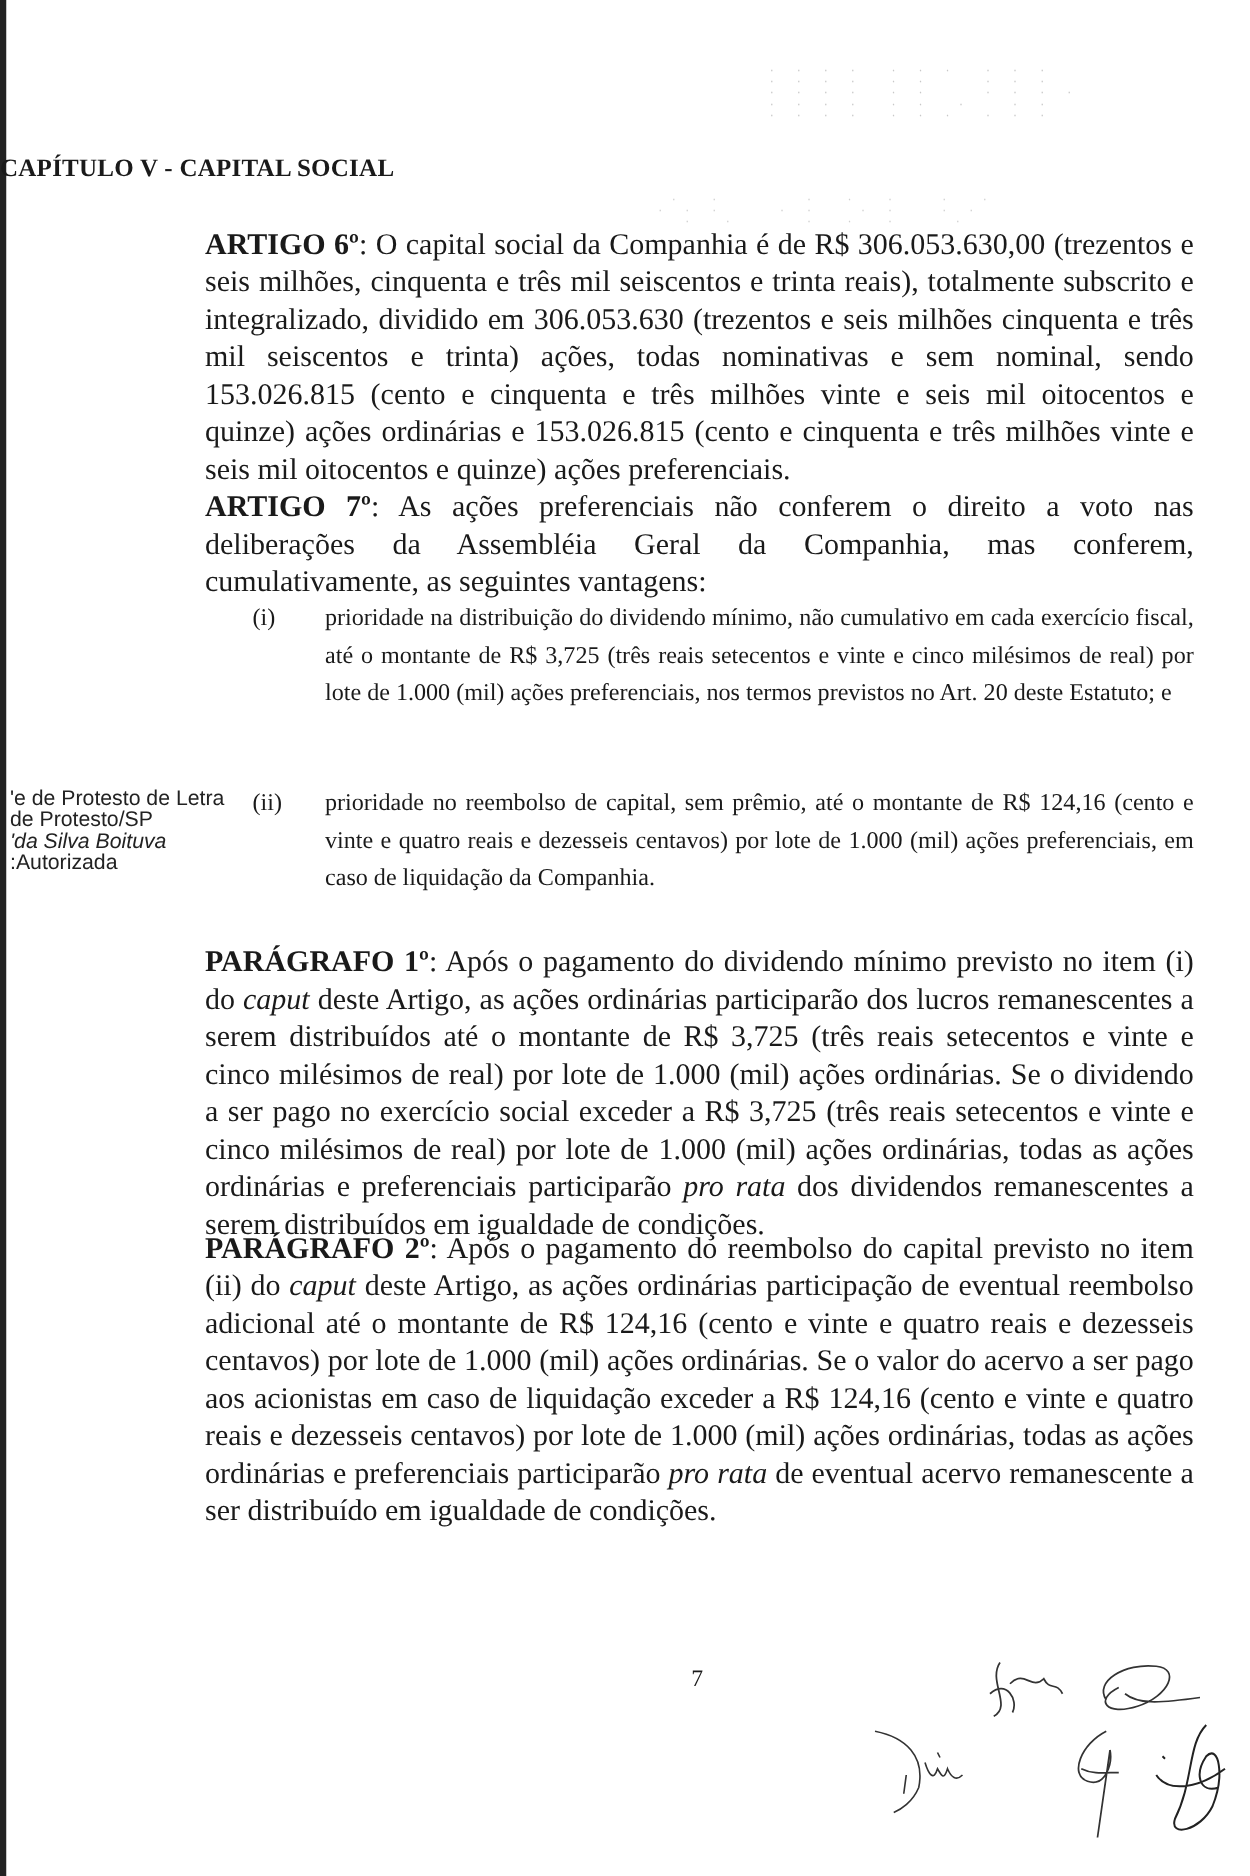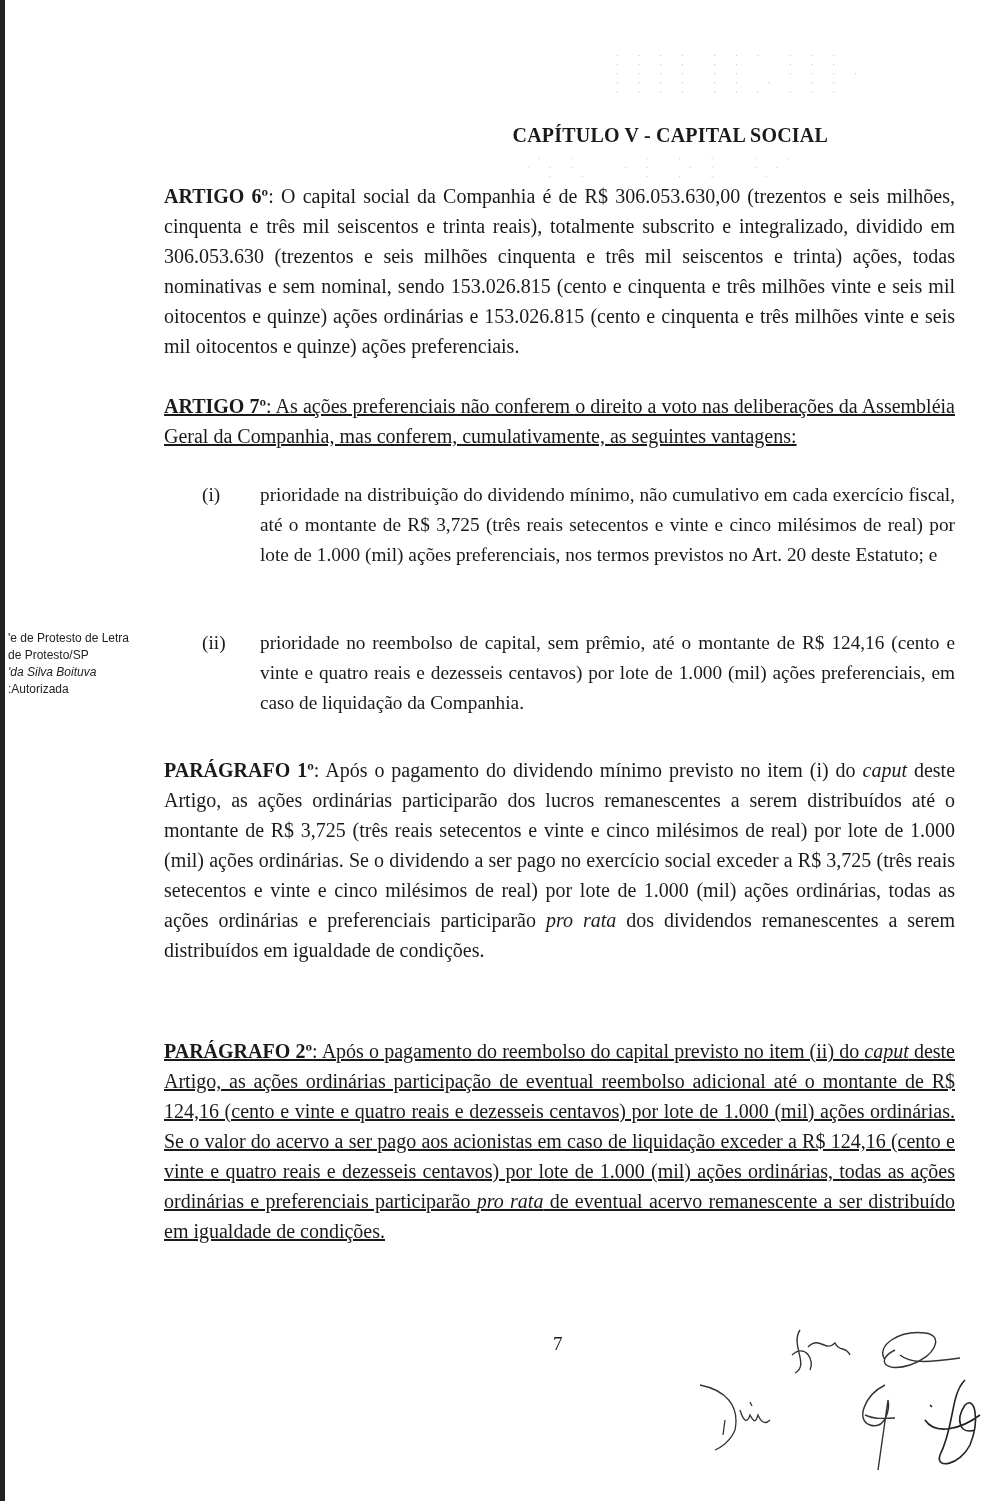--- a/index.html
+++ b/index.html
@@ -13,37 +13,37 @@
     position: absolute; left: 615px; top: 52px; width: 250px; height: 60px;
     font-family: "DejaVu Sans Mono", monospace; font-size: 8px; color: #c8c8c8;
     letter-spacing: 6px; line-height: 9px; white-space: pre;
   }
   .perf-stamp-2 {
     position: absolute; left: 515px; top: 155px; width: 300px; height: 40px;
     font-family: "DejaVu Sans Mono", monospace; font-size: 8px; color: #cfcfcf;
     letter-spacing: 6px; line-height: 9px; white-space: pre;
   }
   .chapter-title {
-    position: absolute; left: 0; width: 808px; top: 124px; text-align: right;
-    font-weight: bold; font-size: 20px; letter-spacing: 0.2px; padding-left: 20px;
+    position: absolute; left: 0; width: 808px; top: 124px; text-align: left;
+    font-weight: bold; font-size: 20px; letter-spacing: 0.2px;
   }
   .para {
     position: absolute; left: 164px; width: 791px;
-    font-size: 20px; line-height: 30px; text-align: justify;
+    font-size: 24px; line-height: 30px; text-align: justify;
   }
   .para b { font-weight: bold; }
   .item {
     position: absolute; left: 164px; width: 791px;
     font-size: 19.3px; line-height: 30px;
   }
   .item .num { position: absolute; left: 38px; top: 0; }
   .item .txt { position: absolute; left: 96px; width: 695px; text-align: justify; }
   .side-stamp {
     position: absolute; left: 8px; top: 630px; width: 170px;
-    font-family: "Liberation Sans", "DejaVu Sans", sans-serif; font-size: 12px; line-height: 17px; color: #222;
+    font-family: "Liberation Sans", "DejaVu Sans", sans-serif; font-size: 17px; line-height: 17px; color: #222;
   }
   .side-stamp div { white-space: nowrap; }
   .side-stamp .it { font-style: italic; }
   .page-number {
     position: absolute; left: 553px; top: 1333px; font-size: 19px;
   }
   .sig { position: absolute; }
 </style>
 </head>
 <body>
@@ -58,21 +58,21 @@
 <div class="perf-stamp-2">  ·  ·      ·  ·  ·   ·  ·
  · · ·    · ·   · ·   · ·
    ·  ·     ·  ·  ·    ·</div>
 
 <div class="chapter-title">CAPÍTULO V - CAPITAL SOCIAL</div>
 
 <div class="para" style="top:181px;">
   <b>ARTIGO 6º</b><span>: O capital social da Companhia é de R$ 306.053.630,00 (trezentos e seis milhões, cinquenta e três mil seiscentos e trinta reais), totalmente subscrito e integralizado, dividido em 306.053.630 (trezentos e seis milhões cinquenta e três mil seiscentos e trinta) ações, todas nominativas e sem nominal, sendo 153.026.815 (cento e cinquenta e três milhões vinte e seis mil oitocentos e quinze) ações ordinárias e 153.026.815 (cento e cinquenta e três milhões vinte e seis mil oitocentos e quinze) ações preferenciais.</span>
 </div>
 
-<div class="para" style="top:391px;text-decoration:underline;">
+<div class="para" style="top:391px;">
   <b>ARTIGO 7º</b><span>: As ações preferenciais não conferem o direito a voto nas deliberações da Assembléia Geral da Companhia, mas conferem, cumulativamente, as seguintes vantagens:</span>
 </div>
 
 <div class="item" style="top:480px;">
   <span class="num">(i)</span>
   <span class="txt">prioridade na distribuição do dividendo mínimo, não cumulativo em cada exercício fiscal, até o montante de R$ 3,725 (três reais setecentos e vinte e cinco milésimos de real) por lote de 1.000 (mil) ações preferenciais, nos termos previstos no Art. 20 deste Estatuto; e</span>
 </div>
 
 <div class="item" style="top:628px;">
   <span class="num">(ii)</span>
@@ -83,21 +83,21 @@
   <div>'e de Protesto de Letra</div>
   <div>de Protesto/SP</div>
   <div class="it">'da Silva Boituva</div>
   <div>:Autorizada</div>
 </div>
 
 <div class="para" style="top:755px;">
   <b>PARÁGRAFO 1º</b><span>: Após o pagamento do dividendo mínimo previsto no item (i) do </span><i>caput</i><span> deste Artigo, as ações ordinárias participarão dos lucros remanescentes a serem distribuídos até o montante de R$ 3,725 (três reais setecentos e vinte e cinco milésimos de real) por lote de 1.000 (mil) ações ordinárias. Se o dividendo a ser pago no exercício social exceder a R$ 3,725 (três reais setecentos e vinte e cinco milésimos de real) por lote de 1.000 (mil) ações ordinárias, todas as ações ordinárias e preferenciais participarão </span><i>pro rata</i><span> dos dividendos remanescentes a serem distribuídos em igualdade de condições.</span>
 </div>
 
-<div class="para" style="top:1036px;text-decoration:underline;">
+<div class="para" style="top:984px;">
   <b>PARÁGRAFO 2º</b><span>: Após o pagamento do reembolso do capital previsto no item (ii) do </span><i>caput</i><span> deste Artigo, as ações ordinárias participação de eventual reembolso adicional até o montante de R$ 124,16 (cento e vinte e quatro reais e dezesseis centavos) por lote de 1.000 (mil) ações ordinárias. Se o valor do acervo a ser pago aos acionistas em caso de liquidação exceder a R$ 124,16 (cento e vinte e quatro reais e dezesseis centavos) por lote de 1.000 (mil) ações ordinárias, todas as ações ordinárias e preferenciais participarão </span><i>pro rata</i><span> de eventual acervo remanescente a ser distribuído em igualdade de condições.</span>
 </div>
 
 <div class="page-number">7</div>
 
 <svg class="sig" style="left:780px;top:1325px;" width="80" height="55">
   <path d="M20,5 C10,20 30,40 15,48 M12,30 C25,18 35,35 30,45 M28,22 C40,10 45,28 55,18 C60,28 65,20 70,30" stroke="#333" stroke-width="1.4" fill="none"></path>
 </svg>
 <svg class="sig" style="left:865px;top:1325px;" width="100" height="50">
   <path d="M30,25 C10,35 20,48 45,40 C70,32 80,10 60,8 C35,5 10,20 20,35 M35,30 C45,38 60,38 95,33" stroke="#333" stroke-width="1.4" fill="none"></path>

